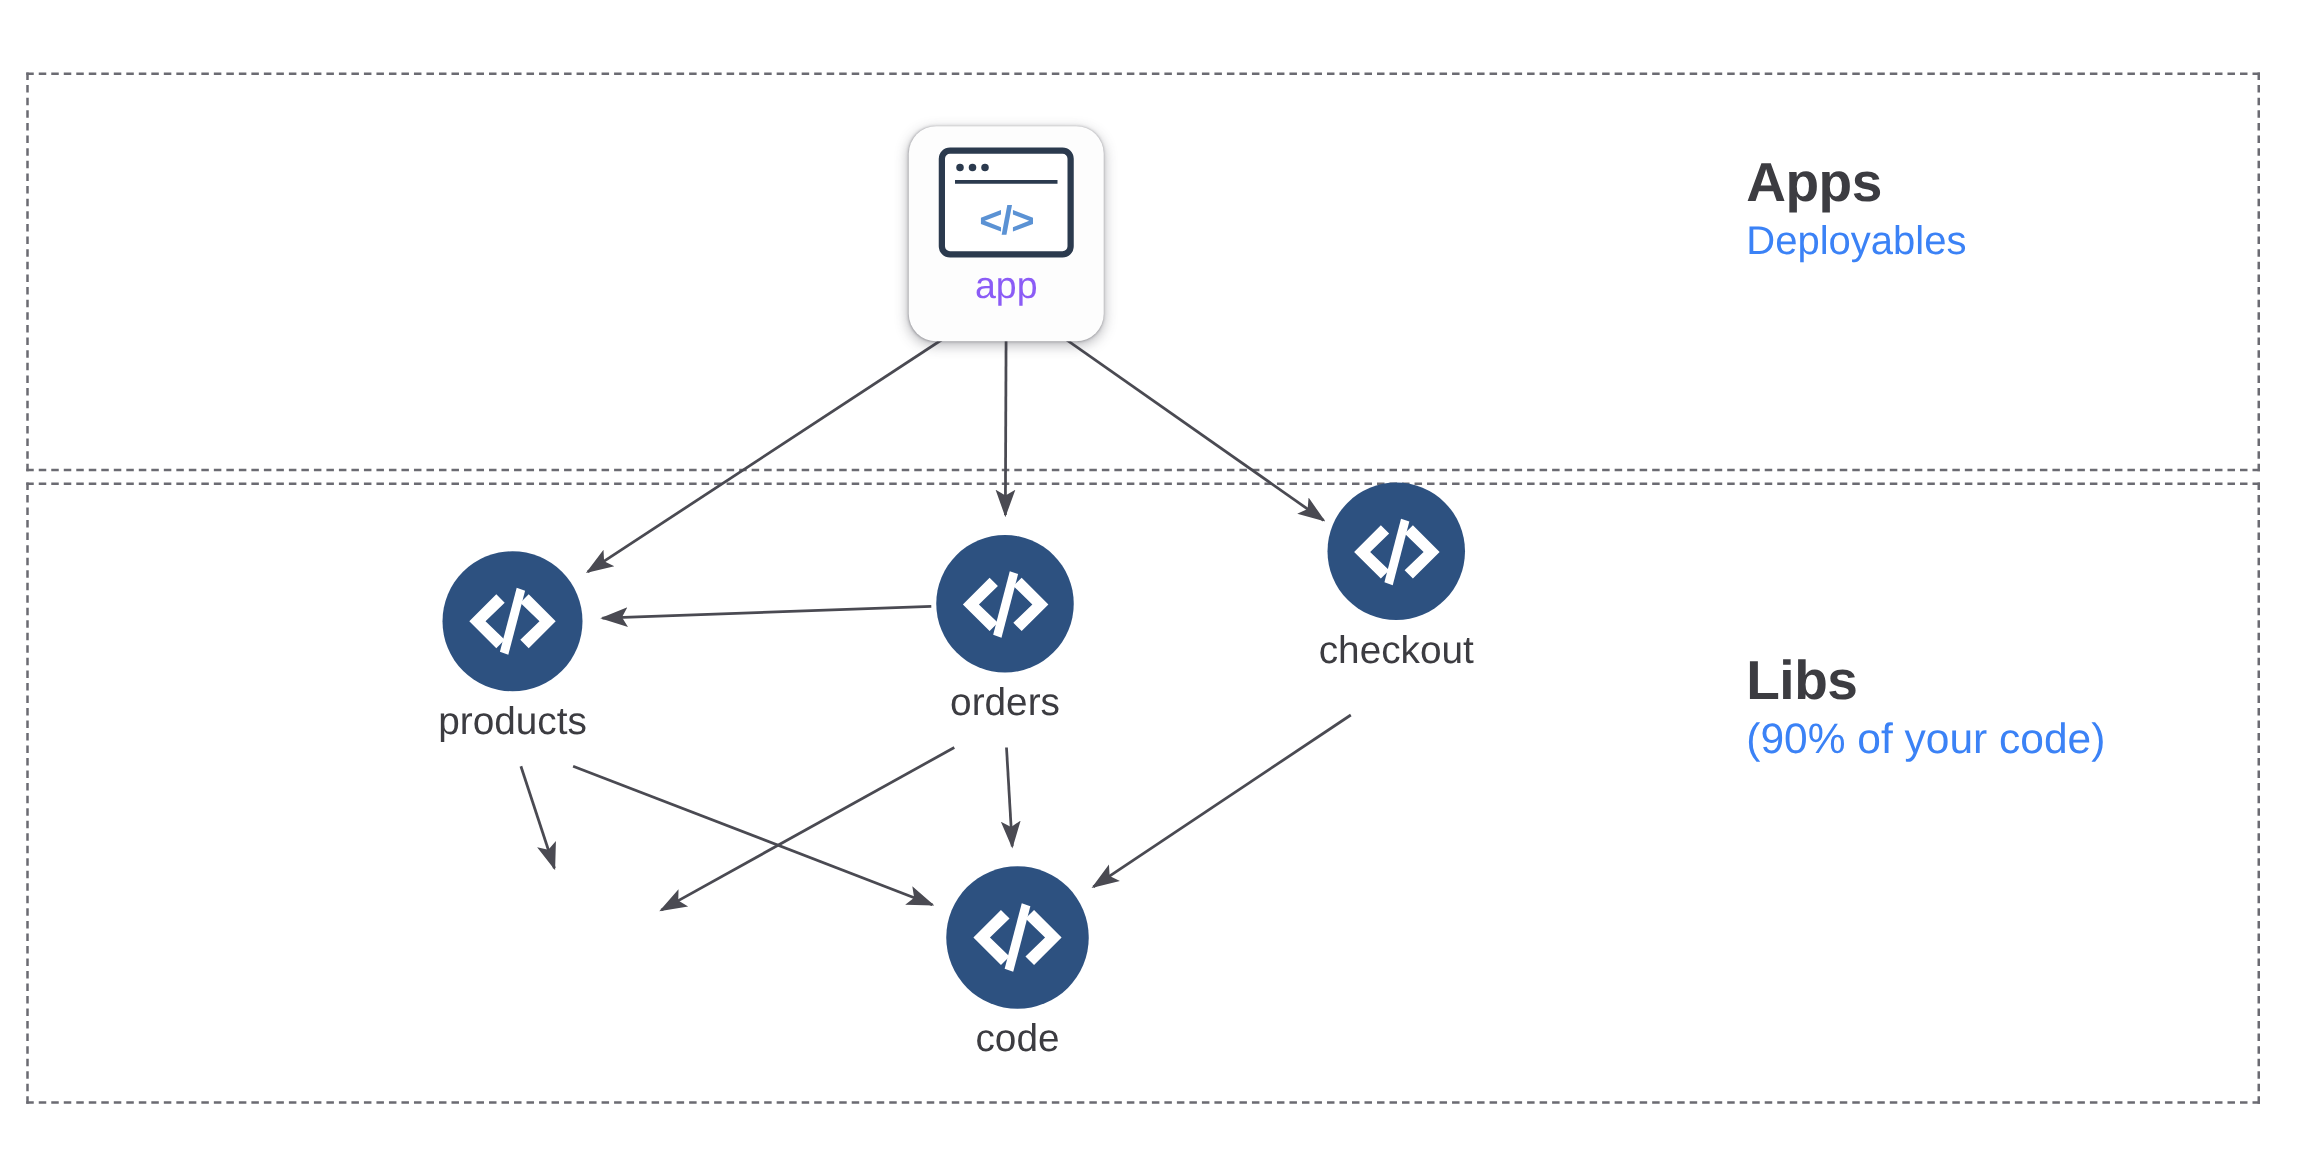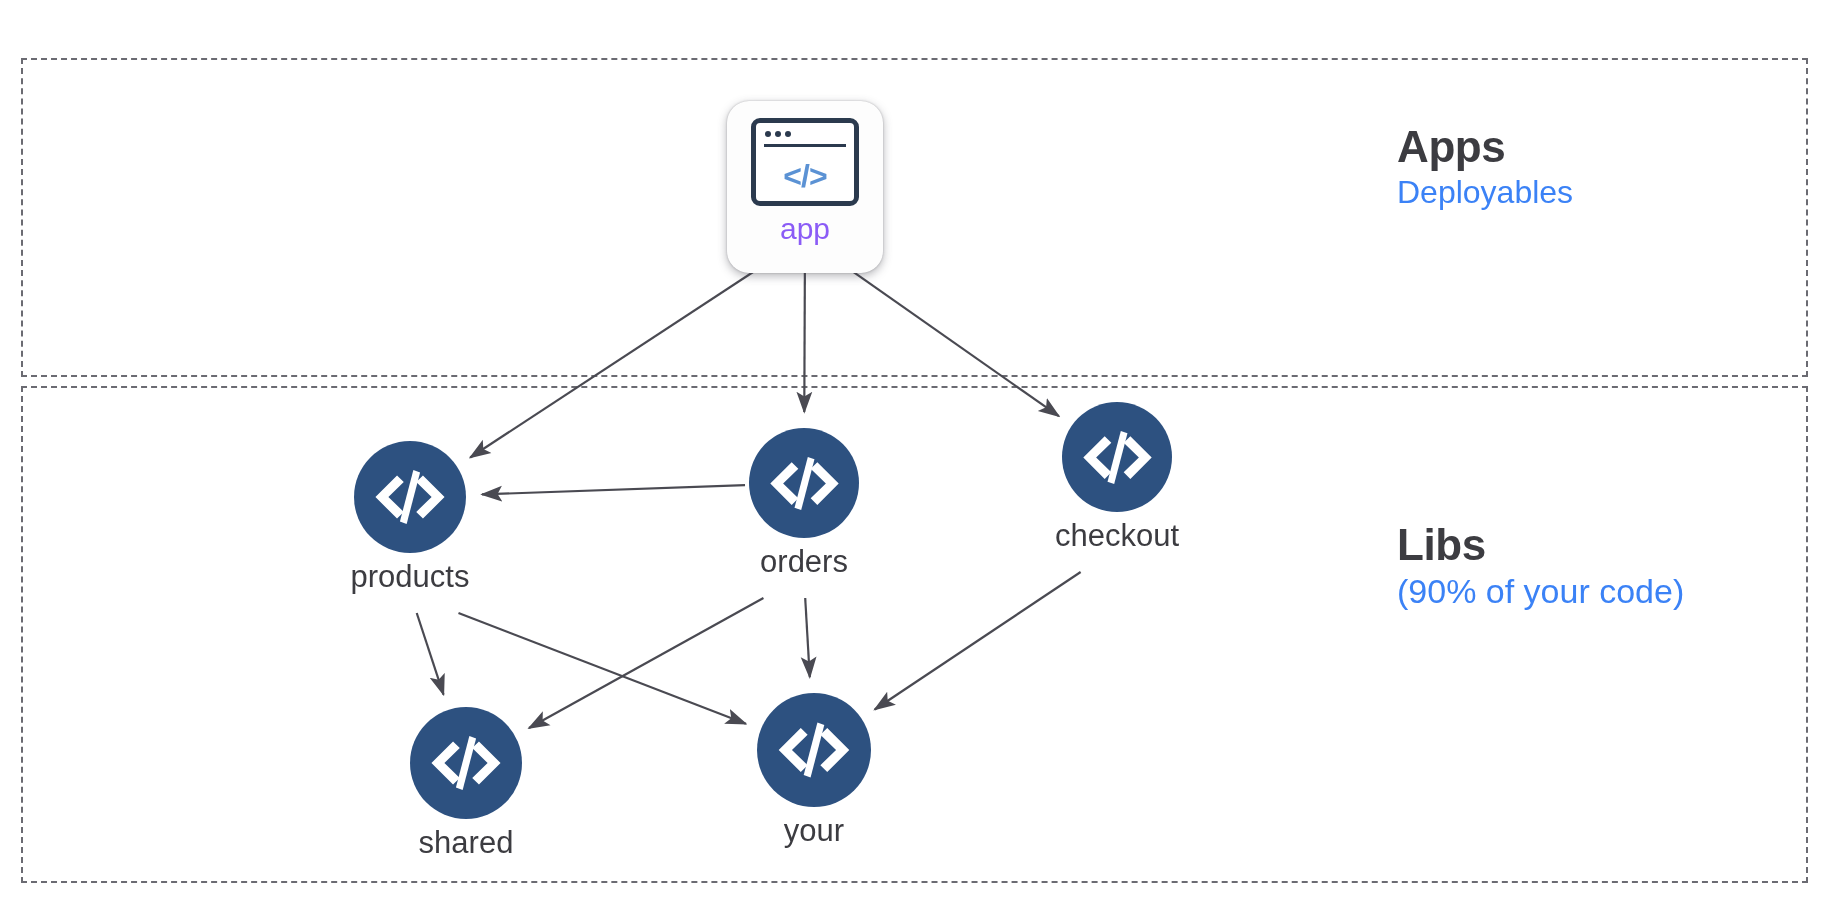--- a/index.html
+++ b/index.html
@@ -239,46 +239,36 @@
     <div class="lib-circle" style="width: 112px; height: 112px; background: rgb(45, 81, 128);">
       <svg viewBox="0 0 100 100" width="96" height="96">
         <path d="M36.5 27.5 L43.5 34.5 L27.5 50 L43.5 65.5 L36.5 72.5 L14 50 Z" fill="#ffffff"></path>
         <path d="M63.5 27.5 L86 50 L63.5 72.5 L56.5 65.5 L72.5 50 L56.5 34.5 Z" fill="#ffffff"></path>
         <path d="M53.5 22 L60.5 24.5 L46.5 78 L39.5 75.5 Z" fill="#ffffff"></path>
       </svg>
     </div>
     <div class="lib-label">products</div>
   </div>
 
-  <div class="lib-node" id="node-checkout" style="left: 1062px; top: 402px; width: 110px;">
+  <div class="lib-node" id="node-checkout" style="left: 1062px; top: 386px; width: 110px;">
     <div class="lib-circle" style="width: 110px; height: 110px; background: rgb(45, 81, 128);">
       <svg viewBox="0 0 100 100" width="95" height="95">
         <path d="M36.5 27.5 L43.5 34.5 L27.5 50 L43.5 65.5 L36.5 72.5 L14 50 Z" fill="#ffffff"></path>
         <path d="M63.5 27.5 L86 50 L63.5 72.5 L56.5 65.5 L72.5 50 L56.5 34.5 Z" fill="#ffffff"></path>
         <path d="M53.5 22 L60.5 24.5 L46.5 78 L39.5 75.5 Z" fill="#ffffff"></path>
       </svg>
     </div>
     <div class="lib-label">checkout</div>
   </div>
 
-  <div class="lib-node" id="node-shared" style="left: 410px; top: 707px; width: 112px;">
-    <div class="lib-circle" style="width: 112px; height: 112px; background: rgb(45, 81, 128);">
-      <svg viewBox="0 0 100 100" width="96" height="96">
-        <path d="M36.5 27.5 L43.5 34.5 L27.5 50 L43.5 65.5 L36.5 72.5 L14 50 Z" fill="#ffffff"></path>
-        <path d="M63.5 27.5 L86 50 L63.5 72.5 L56.5 65.5 L72.5 50 L56.5 34.5 Z" fill="#ffffff"></path>
-        <path d="M53.5 22 L60.5 24.5 L46.5 78 L39.5 75.5 Z" fill="#ffffff"></path>
-      </svg>
-    </div>
-    <div class="lib-label">shared</div>
-  </div>
 
   <div class="lib-node" id="node-core" style="left: 757px; top: 693px; width: 114px;">
     <div class="lib-circle" style="width: 114px; height: 114px; background: rgb(45, 81, 128);">
       <svg viewBox="0 0 100 100" width="98" height="98">
         <path d="M36.5 27.5 L43.5 34.5 L27.5 50 L43.5 65.5 L36.5 72.5 L14 50 Z" fill="#ffffff"></path>
         <path d="M63.5 27.5 L86 50 L63.5 72.5 L56.5 65.5 L72.5 50 L56.5 34.5 Z" fill="#ffffff"></path>
         <path d="M53.5 22 L60.5 24.5 L46.5 78 L39.5 75.5 Z" fill="#ffffff"></path>
       </svg>
     </div>
-    <div class="lib-label">your</div>
+    <div class="lib-label">code</div>
   </div>
 
 </div>
 
 </body></html>

